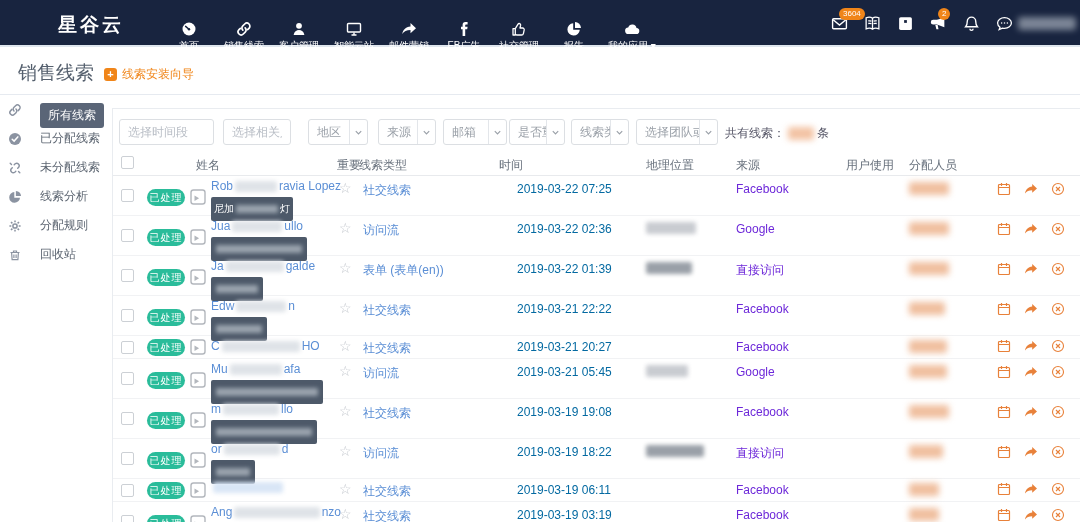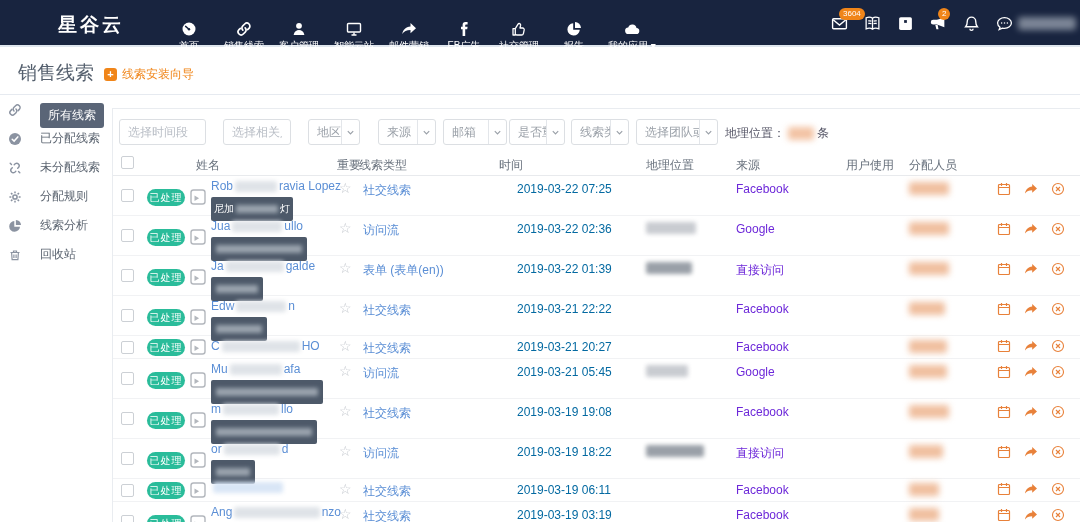--- a/index.html
+++ b/index.html
@@ -256,46 +256,46 @@
       </div>
       <div class="side-item">
         <span class="side-ico"><svg viewBox="0 0 14 14" fill="none" stroke="#8b93a1" stroke-width="1.4" stroke-linecap="round">
             <path d="M6.2 3.8l1-1a2.5 2.5 0 0 1 3.5 3.5l-1 1"></path>
             <path d="M7.8 10.2l-1 1a2.5 2.5 0 0 1-3.5-3.5l1-1"></path>
             <path d="M2.2 2.2l1.3 1.3M11.8 11.8l-1.3-1.3"></path>
           </svg></span>
                  <span class="side-label">未分配线索</span>
       </div>
       <div class="side-item">
+        <span class="side-ico"><svg viewBox="0 0 14 14" fill="#8b93a1">
+            <path d="M6.3 2a5.4 5.4 0 1 0 5.7 5.7H6.3z"></path>
+            <path d="M7.9 1a5.4 5.4 0 0 1 5.1 5.1H7.9z"></path>
+          </svg></span>
+                 <span class="side-label">线索分析</span>
+      </div>
+      <div class="side-item">
         <span class="side-ico"><svg viewBox="0 0 14 14" fill="none" stroke="#8b93a1" stroke-width="1.5">
             <circle cx="7" cy="7" r="2.1"></circle>
             <path d="M7 1.4v1.9M7 10.7v1.9M1.4 7h1.9M10.7 7h1.9M3 3l1.4 1.4M9.6 9.6L11 11M11 3L9.6 4.4M4.4 9.6L3 11"></path>
           </svg></span>
                  <span class="side-label">分配规则</span>
       </div>
       <div class="side-item">
-        <span class="side-ico"><svg viewBox="0 0 14 14" fill="#8b93a1">
-            <path d="M6.3 2a5.4 5.4 0 1 0 5.7 5.7H6.3z"></path>
-            <path d="M7.9 1a5.4 5.4 0 0 1 5.1 5.1H7.9z"></path>
-          </svg></span>
-                 <span class="side-label">线索分析</span>
-      </div>
-      <div class="side-item">
         <span class="side-ico"><svg viewBox="0 0 14 14" fill="none" stroke="#8b93a1" stroke-width="1.2">
             <path d="M3.6 4.5h6.8l-.5 7.2H4.1zM2.5 4.5h9M5.5 4.4V3h3v1.4M5.9 6.4v3.6M8.1 6.4v3.6"></path>
           </svg></span>
                  <span class="side-label">回收站</span>
       </div>
     </aside>
 
   <main class="panel">
     <div class="filters" id="filters">
-      <input class="f-box" style="left: 6px; width: 87px;" placeholder="选择时间段">
+      <input class="f-box" style="left: 6px; width: 95px;" placeholder="选择时间段">
       <input class="f-box" style="left: 110px; width: 68px;" placeholder="选择相关人员">
-      <div class="f-box f-select" style="left: 195px; width: 52px;">
+      <div class="f-box f-select" style="left: 195px; width: 60px;">
           <span class="f-sel-label">地区</span>
                  <span class="f-sel-arrow">
             <svg viewBox="0 0 10 10" fill="none" stroke="#9aa0a8" stroke-width="1.3">
               <path d="M2 3.5l3 3 3-3"></path>
             </svg>
           </span>
         </div>
         <div class="f-box f-select" style="left: 265px; width: 58px;">
           <span class="f-sel-label">来源</span>
                  <span class="f-sel-arrow">
@@ -330,21 +330,21 @@
         </div>
         <div class="f-box f-select" style="left: 523px; width: 82px;">
           <span class="f-sel-label">选择团队或成员</span>
                  <span class="f-sel-arrow">
             <svg viewBox="0 0 10 10" fill="none" stroke="#9aa0a8" stroke-width="1.3">
               <path d="M2 3.5l3 3 3-3"></path>
             </svg>
           </span>
         </div>
         <div class="f-total">
-        <span>地理位置：</span>
+        <span>共有线索：</span>
         <i class="count-blur"></i>
         <span>条</span>
       </div>
     </div>
     <div class="thead" id="thead">
       <span class="cb"></span>
     <span class="th th-name">姓名</span>
         <span class="th th-important">重要</span>
         <span class="th th-lead_type">线索类型</span>
         <span class="th th-time">时间</span>

